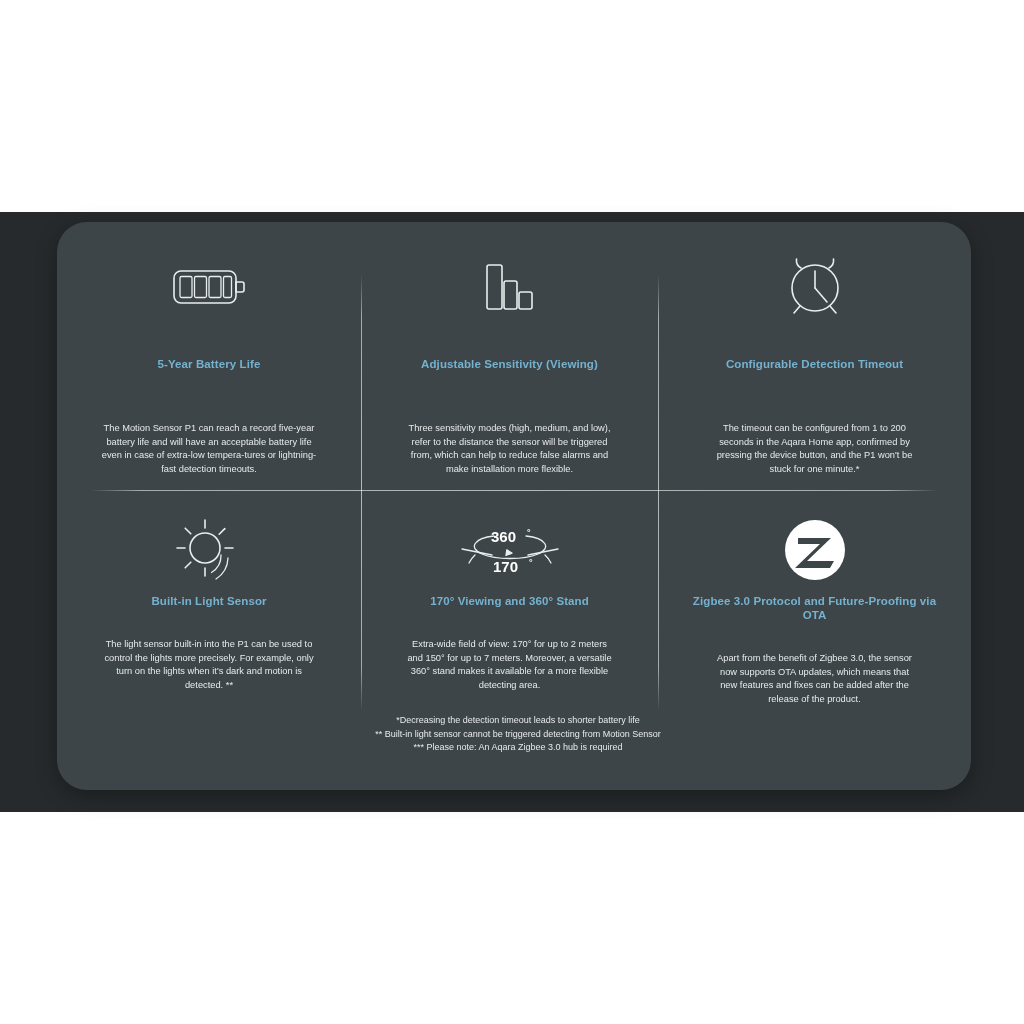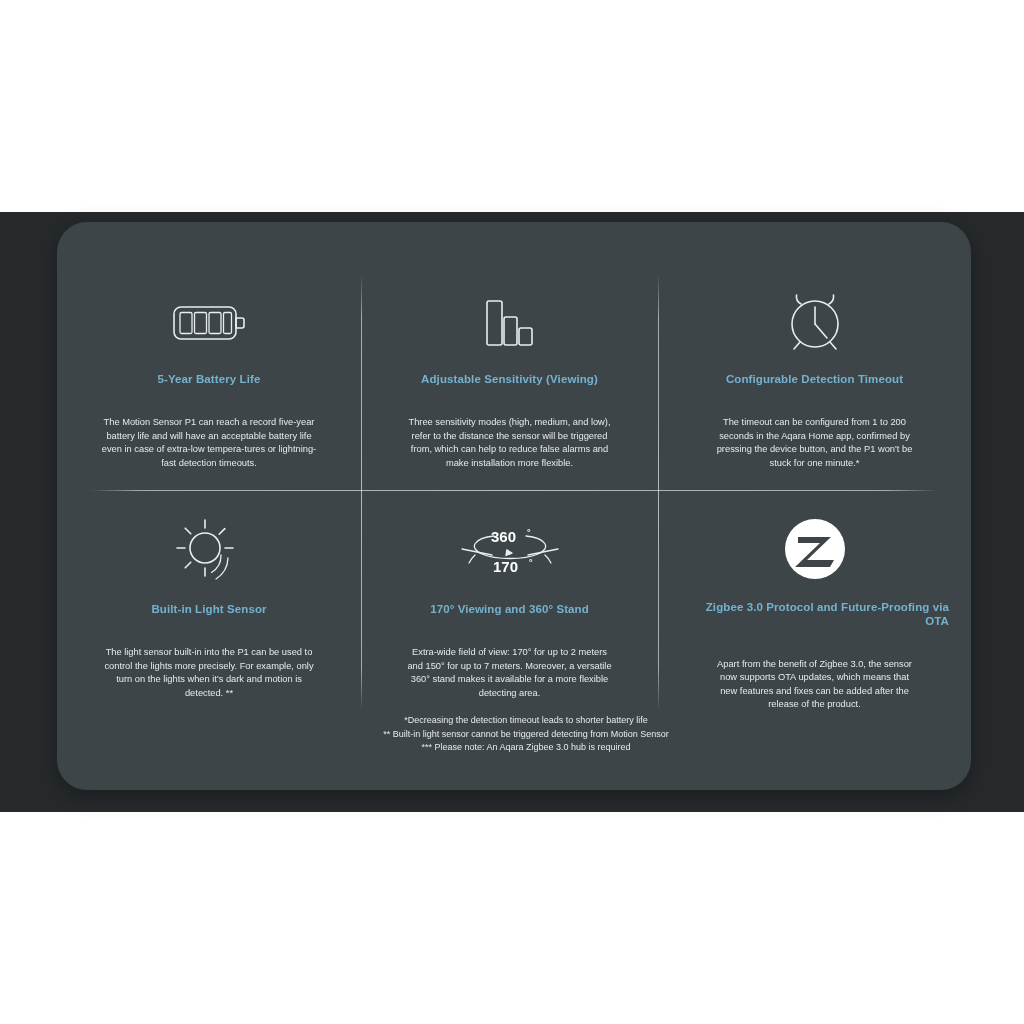--- a/index.html
+++ b/index.html
@@ -51,53 +51,53 @@
     position:absolute;left:0;top:0;width:914px;height:490px;
     display:grid;grid-template-columns:304px 297px 313px;
     grid-template-rows:268px 222px;
   }
   .cell{
     position:relative;
     display:flex;flex-direction:column;align-items:center;
     box-sizing:border-box;
     padding:0 22px;
   }
-  .cell.row1{padding-top:64px;}
+  .cell.row1{padding-top:28px;gap:21px;}
   .cell.row2{padding-top:20px;}
 
   .icon-wrap{
     height:74px;display:flex;align-items:center;justify-content:center;
   }
   .cell.row2 .icon-wrap{height:80px;}
 
   .feature-title{
     color:#74b2d0;
     font-size:11.5px;
     font-weight:bold;
     letter-spacing:0.1px;
     text-align:center;
     line-height:14px;
     margin-top:12px;
   }
-  .cell.row2 .feature-title{margin-top:12px;text-align:right;}
+  .cell.row2 .feature-title{margin-top:4px;}
 
   .feature-desc{
     color:#e7eaec;
     font-size:9.3px;
     line-height:13.6px;
     text-align:center;
     margin-top:30px;
     max-width:215px;
   }
   .cell.c2 .feature-desc{max-width:205px;}
   .cell.c3 .feature-desc{max-width:200px;}
 
   
   .footnotes{
-    position:absolute;left:12px;top:492px;width:914px;
+    position:absolute;left:4px;top:492px;width:914px;
     display:flex;flex-direction:column;align-items:center;
     padding-left:0;
   }
   .footnote{
     color:#e7eaec;font-size:9px;line-height:13.5px;text-align:center;
   }
 
   svg{display:block;}
   .stroke{fill:none;stroke:#e9edee;stroke-width:1.6;
           stroke-linecap:round;stroke-linejoin:round;}

